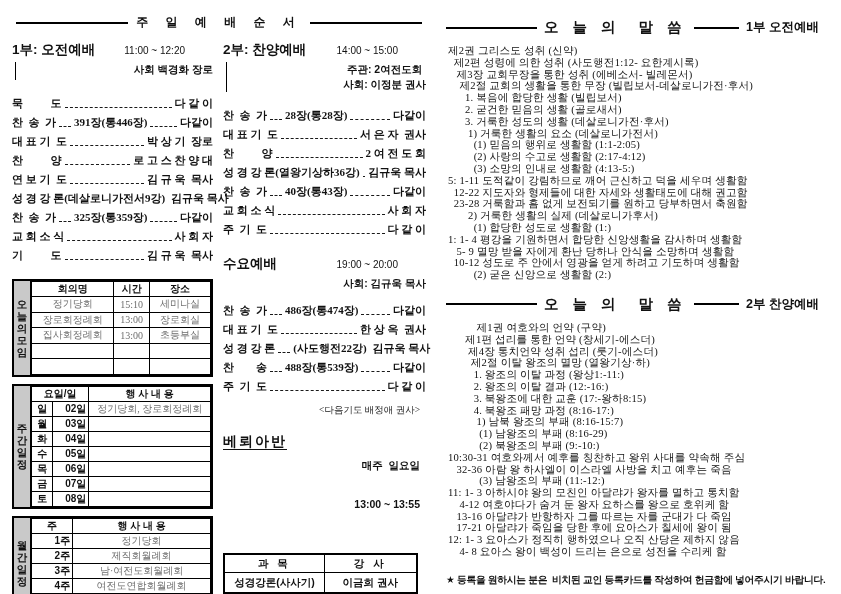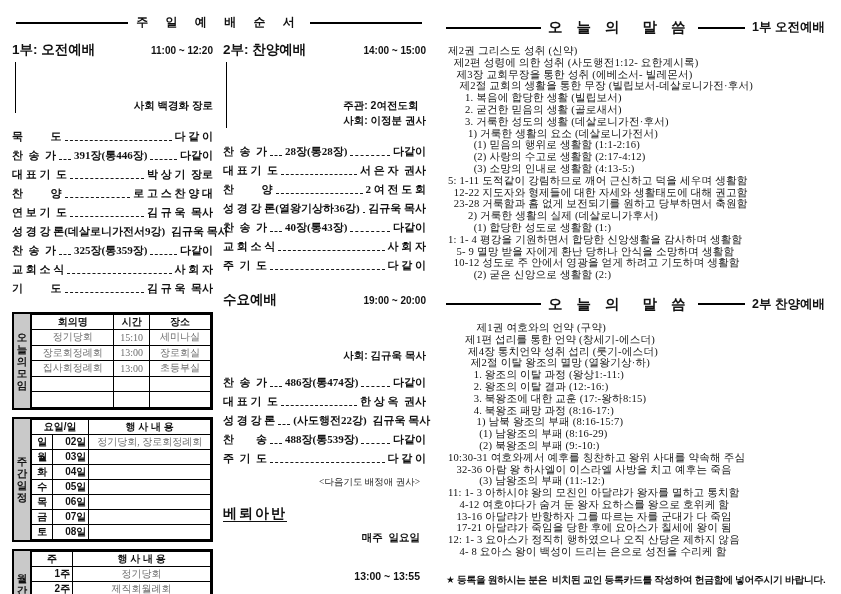--- a/index.html
+++ b/index.html
@@ -1,38 +1,38 @@
 <!DOCTYPE html>
 <html><head>
 <meta charset="utf-8">
 <style>
   html,body{margin:0;padding:0;background:#ffffff;}
   .sheet{position:relative;width:841px;height:594px;background:#fff;color:#111;
          font-family:"Liberation Serif","DejaVu Serif",serif;overflow:hidden;display:flex;}
   .page{box-sizing:border-box;}
   .page-left{width:432px;padding:12px 6px 4px 12px;}
-  .page-right{width:409px;padding:14px 16px 4px 14px;}
+  .page-right{width:409px;padding:14px 22px 4px 14px;}
 
   
   .main-title-row{display:flex;align-items:center;gap:8px;margin:2px 4px 6px 4px;}
   .hline{flex:1 1 auto;border-top:2.5px solid #000;height:0;}
   .main-title{font-family:"Liberation Sans","DejaVu Sans",sans-serif;font-weight:bold;
               font-size:12px;letter-spacing:7px;white-space:pre;}
 
   .cols{display:flex;gap:10px;}
   .col-a{width:201px;flex:0 0 201px;}
   .col-b{flex:1 1 auto;min-width:0;}
 
   .svc-head{display:flex;align-items:baseline;justify-content:space-between;margin-top:4px;}
   .svc-name{font-family:"Liberation Sans","DejaVu Sans",sans-serif;font-weight:bold;font-size:13.5px;white-space:pre;}
-  .svc-time{font-family:"Liberation Sans","DejaVu Sans",sans-serif;font-weight:bold;font-size:10px;margin-right:0;white-space:pre;}
+  .svc-time{font-family:"Liberation Sans","DejaVu Sans",sans-serif;font-weight:normal;font-size:10px;margin-right:28px;white-space:pre;}
   .svc-time.lower{margin-top:3px;}
   .meta-row{display:flex;justify-content:space-between;margin:3px 0 4px 0;}
   .vbar{border-left:1.5px solid #000;margin-left:3px;align-self:stretch;min-height:18px;}
-  .meta-lines{text-align:left;margin-top:36px;}
+  .meta-lines{text-align:center;}
   .meta{font-family:"Liberation Sans","DejaVu Sans",sans-serif;font-weight:bold;font-size:10.5px;line-height:15px;white-space:pre;}
 
   .lrows{margin-top:14px;}
   .lrow{display:flex;align-items:center;height:19px;font-size:11px;font-weight:600;white-space:pre;}
   .ll{flex:0 0 auto;}
   .lm{flex:0 0 auto;}
   .lr{flex:0 0 auto;}
   .leader{flex:1 1 auto;height:7px;border-bottom:1.4px dashed #1a1a1a;margin:0 3px;}
   .leader.short{flex:0 0 12px;}
 
@@ -470,21 +470,21 @@
     <div class="outline">
 
     <div class="oline">제2권 그리스도 성취 (신약)</div>
         <div class="oline">  제2편 성령에 의한 성취 (사도행전1:12- 요한계시록)</div>
         <div class="oline">   제3장 교회무장을 통한 성취 (에베소서- 빌레몬서)</div>
         <div class="oline">    제2절 교회의 생활을 통한 무장 (빌립보서-데살로니가전·후서)</div>
         <div class="oline">      1. 복음에 합당한 생활 (빌립보서)</div>
         <div class="oline">      2. 굳건한 믿음의 생활 (골로새서)</div>
         <div class="oline">      3. 거룩한 성도의 생활 (데살로니가전·후서)</div>
         <div class="oline">       1) 거룩한 생활의 요소 (데살로니가전서)</div>
-        <div class="oline">         (1) 믿음의 행위로 생활함 (1:1-2:16)</div>
+        <div class="oline">         (1) 믿음의 행위로 생활함 (1:1-2:05)</div>
         <div class="oline">         (2) 사랑의 수고로 생활함 (2:17-4:12)</div>
         <div class="oline">         (3) 소망의 인내로 생활함 (4:13-5:)</div>
         <div class="oline">5: 1-11 도적같이 강림하므로 깨어 근신하고 덕을 세우며 생활함</div>
         <div class="oline">  12-22 지도자와 형제들에 대한 자세와 생활태도에 대해 권고함</div>
         <div class="oline">  23-28 거룩함과 흠 없게 보전되기를 원하고 당부하면서 축원함</div>
         <div class="oline">       2) 거룩한 생활의 실제 (데살로니가후서)</div>
         <div class="oline">         (1) 합당한 성도로 생활함 (1:)</div>
         <div class="oline">1: 1- 4 평강을 기원하면서 합당한 신앙생활을 감사하며 생활함</div>
         <div class="oline">   5- 9 멸망 받을 자에게 환난 당하나 안식을 소망하며 생활함</div>
         <div class="oline">  10-12 성도로 주 안에서 영광을 얻게 하려고 기도하며 생활함</div>

